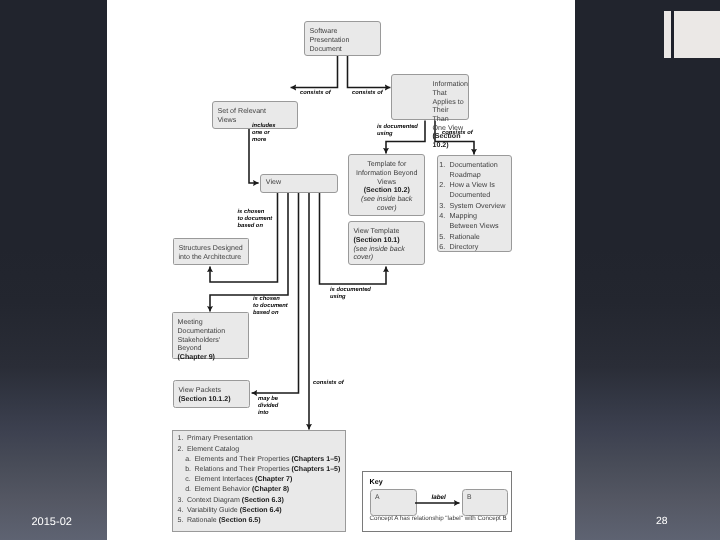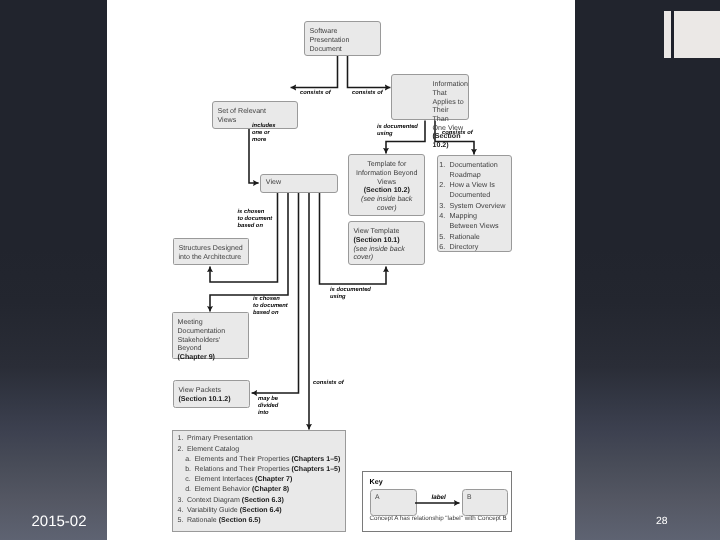--- a/index.html
+++ b/index.html
@@ -14,21 +14,21 @@
   .band{position:absolute;top:0;bottom:0;}
   #band-left{left:0;width:107px;
      background:linear-gradient(180deg,#21242d 0%,#21242d 46%,#23262f 56%,#2a2d37 68%,#333744 74%,#3d4150 80%,#484c58 86%,#545763 92.5%,#5e6372 100%);}
   #band-right{left:575px;right:0;
      background:linear-gradient(180deg,#21242d 0%,#21242d 46%,#23262f 56%,#2a2d37 68%,#333744 74%,#3d4150 80%,#484c58 86%,#545763 92.5%,#5e6372 100%);}
   #content{position:absolute;left:107px;top:0;width:468px;height:540px;background:#fff;}
 
   #deco{position:absolute;left:664px;top:11px;width:56px;height:47px;background:#ebe8e6;}
   #deco-line{position:absolute;left:671px;top:11px;width:3.4px;height:47px;background:#1e212b;}
 
-  #date{position:absolute;left:31.5px;top:517.2px;font-size:15px;line-height:10px;color:#fff;}
+  #date{position:absolute;left:31.5px;top:517.2px;font-size:11px;line-height:10px;color:#fff;}
   #pagenum{position:absolute;left:656px;top:517.2px;font-size:10.4px;line-height:10px;color:#fff;}
 
   
   #diagram{position:absolute;left:0;top:0;width:720px;height:540px;}
   .bx{position:absolute;background:#e9e9e9;border:0.7px solid #9a9a9a;border-radius:3px;
       box-sizing:border-box;color:#3f3f3f;font-size:7.1px;line-height:8.7px;}
   .bx .pad{padding:5.2px 4px 0 4.5px;}
   .bx b{color:#1a1a1a;font-weight:bold;}
   .bx i{font-style:italic;}
   .lbl{position:absolute;font-size:5.8px;font-weight:bold;font-style:italic;color:#000;

